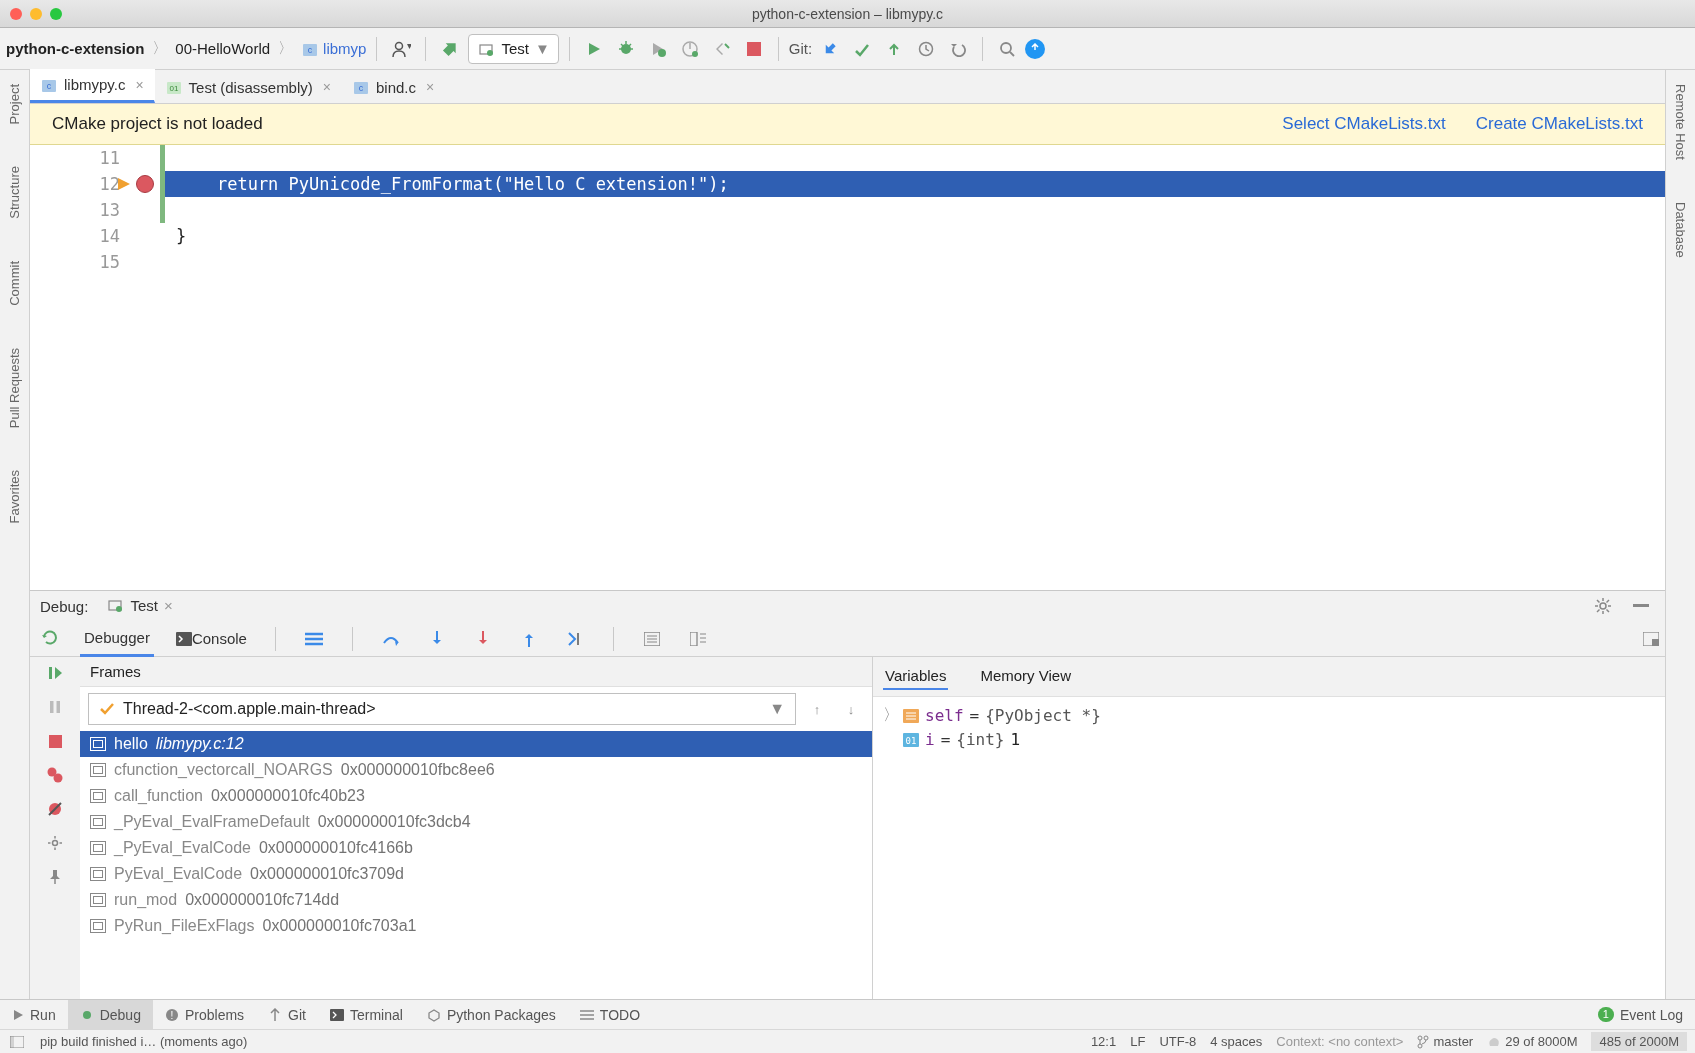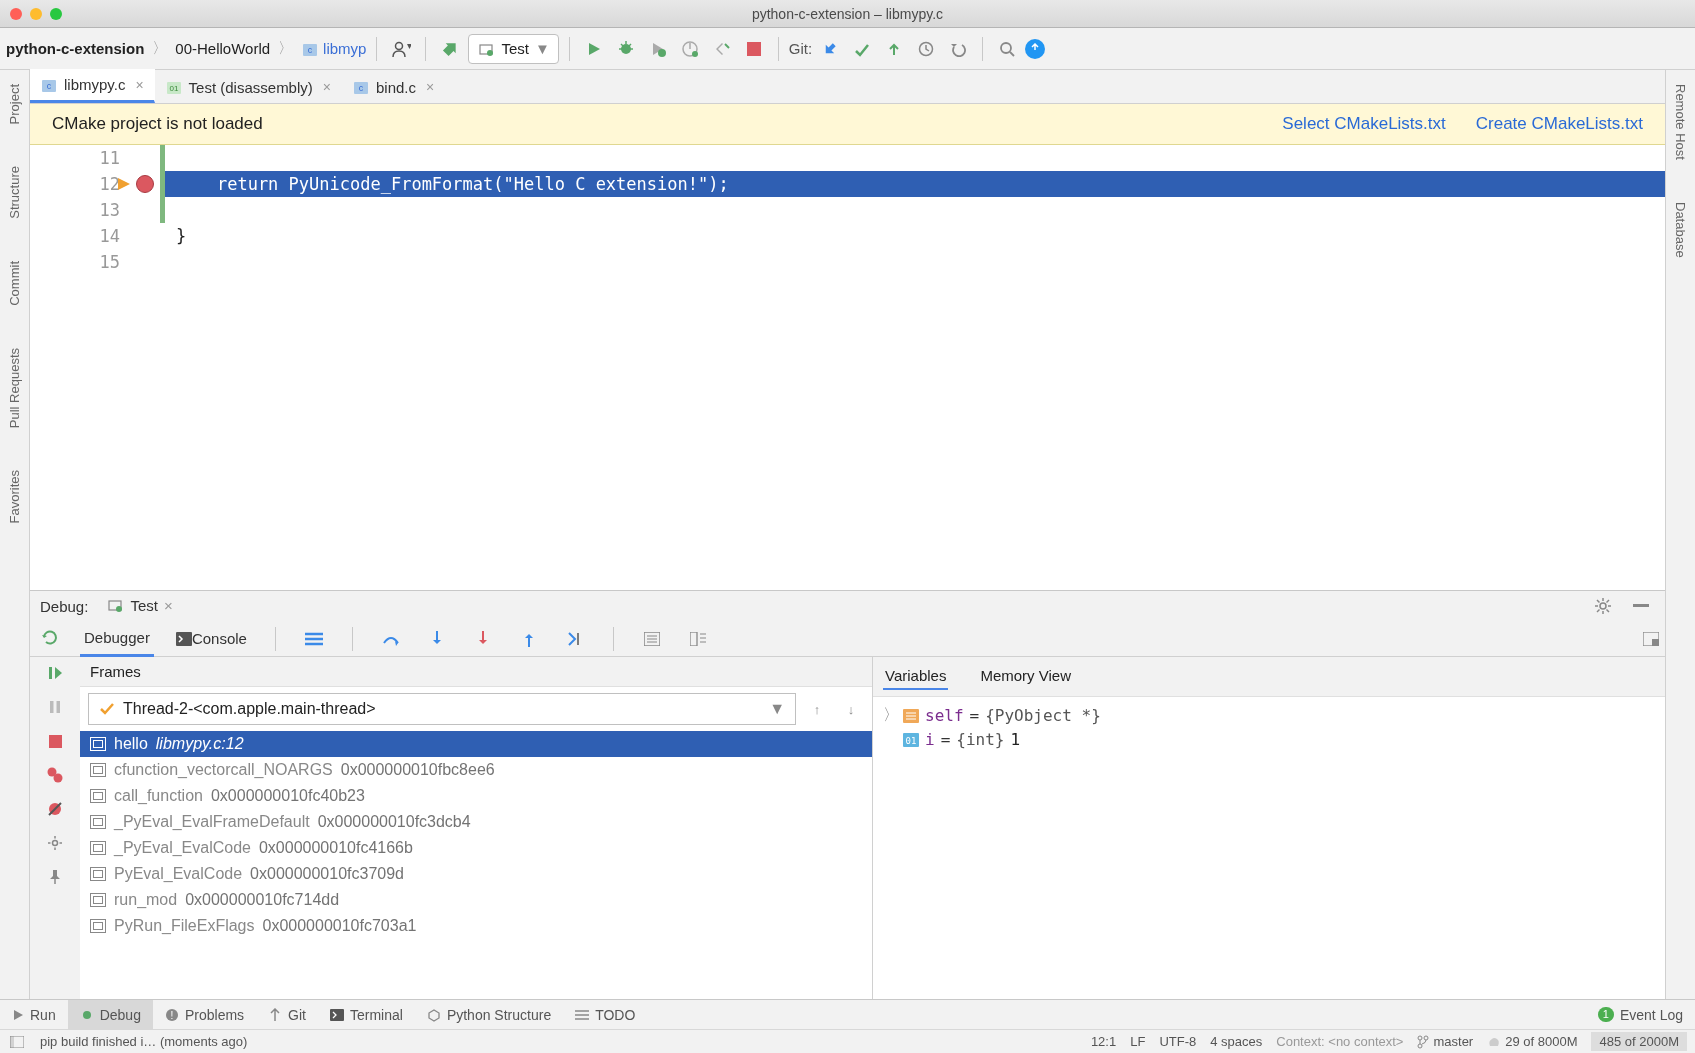--- a/index.html
+++ b/index.html
@@ -597,21 +597,21 @@
       <svg width="14" height="12">
         <rect width="14" height="12" fill="#555" rx="1"></rect>
         <path d="M3 3 L6 6 L3 9" fill="none" stroke="#fff" stroke-width="1.3"></path>
       </svg>
       <span>Terminal</span>
     </div>
   <div class="bbtn">
       <svg width="14" height="14">
         <path d="M2 5 L7 2 L12 5 L12 10 L7 13 L2 10 Z" fill="none" stroke="#888" stroke-width="1.3"></path>
       </svg>
-      <span>Python Structure</span>
+      <span>Python Packages</span>
     </div>
   <div class="bbtn">
       <svg width="14" height="12">
         <line x1="0" y1="2" x2="14" y2="2" stroke="#888" stroke-width="1.5"></line>
         <line x1="0" y1="6" x2="14" y2="6" stroke="#888" stroke-width="1.5"></line>
         <line x1="0" y1="10" x2="14" y2="10" stroke="#888" stroke-width="1.5"></line>
       </svg>
       <span>TODO</span>
     </div>
   <div style="flex:1"></div>

